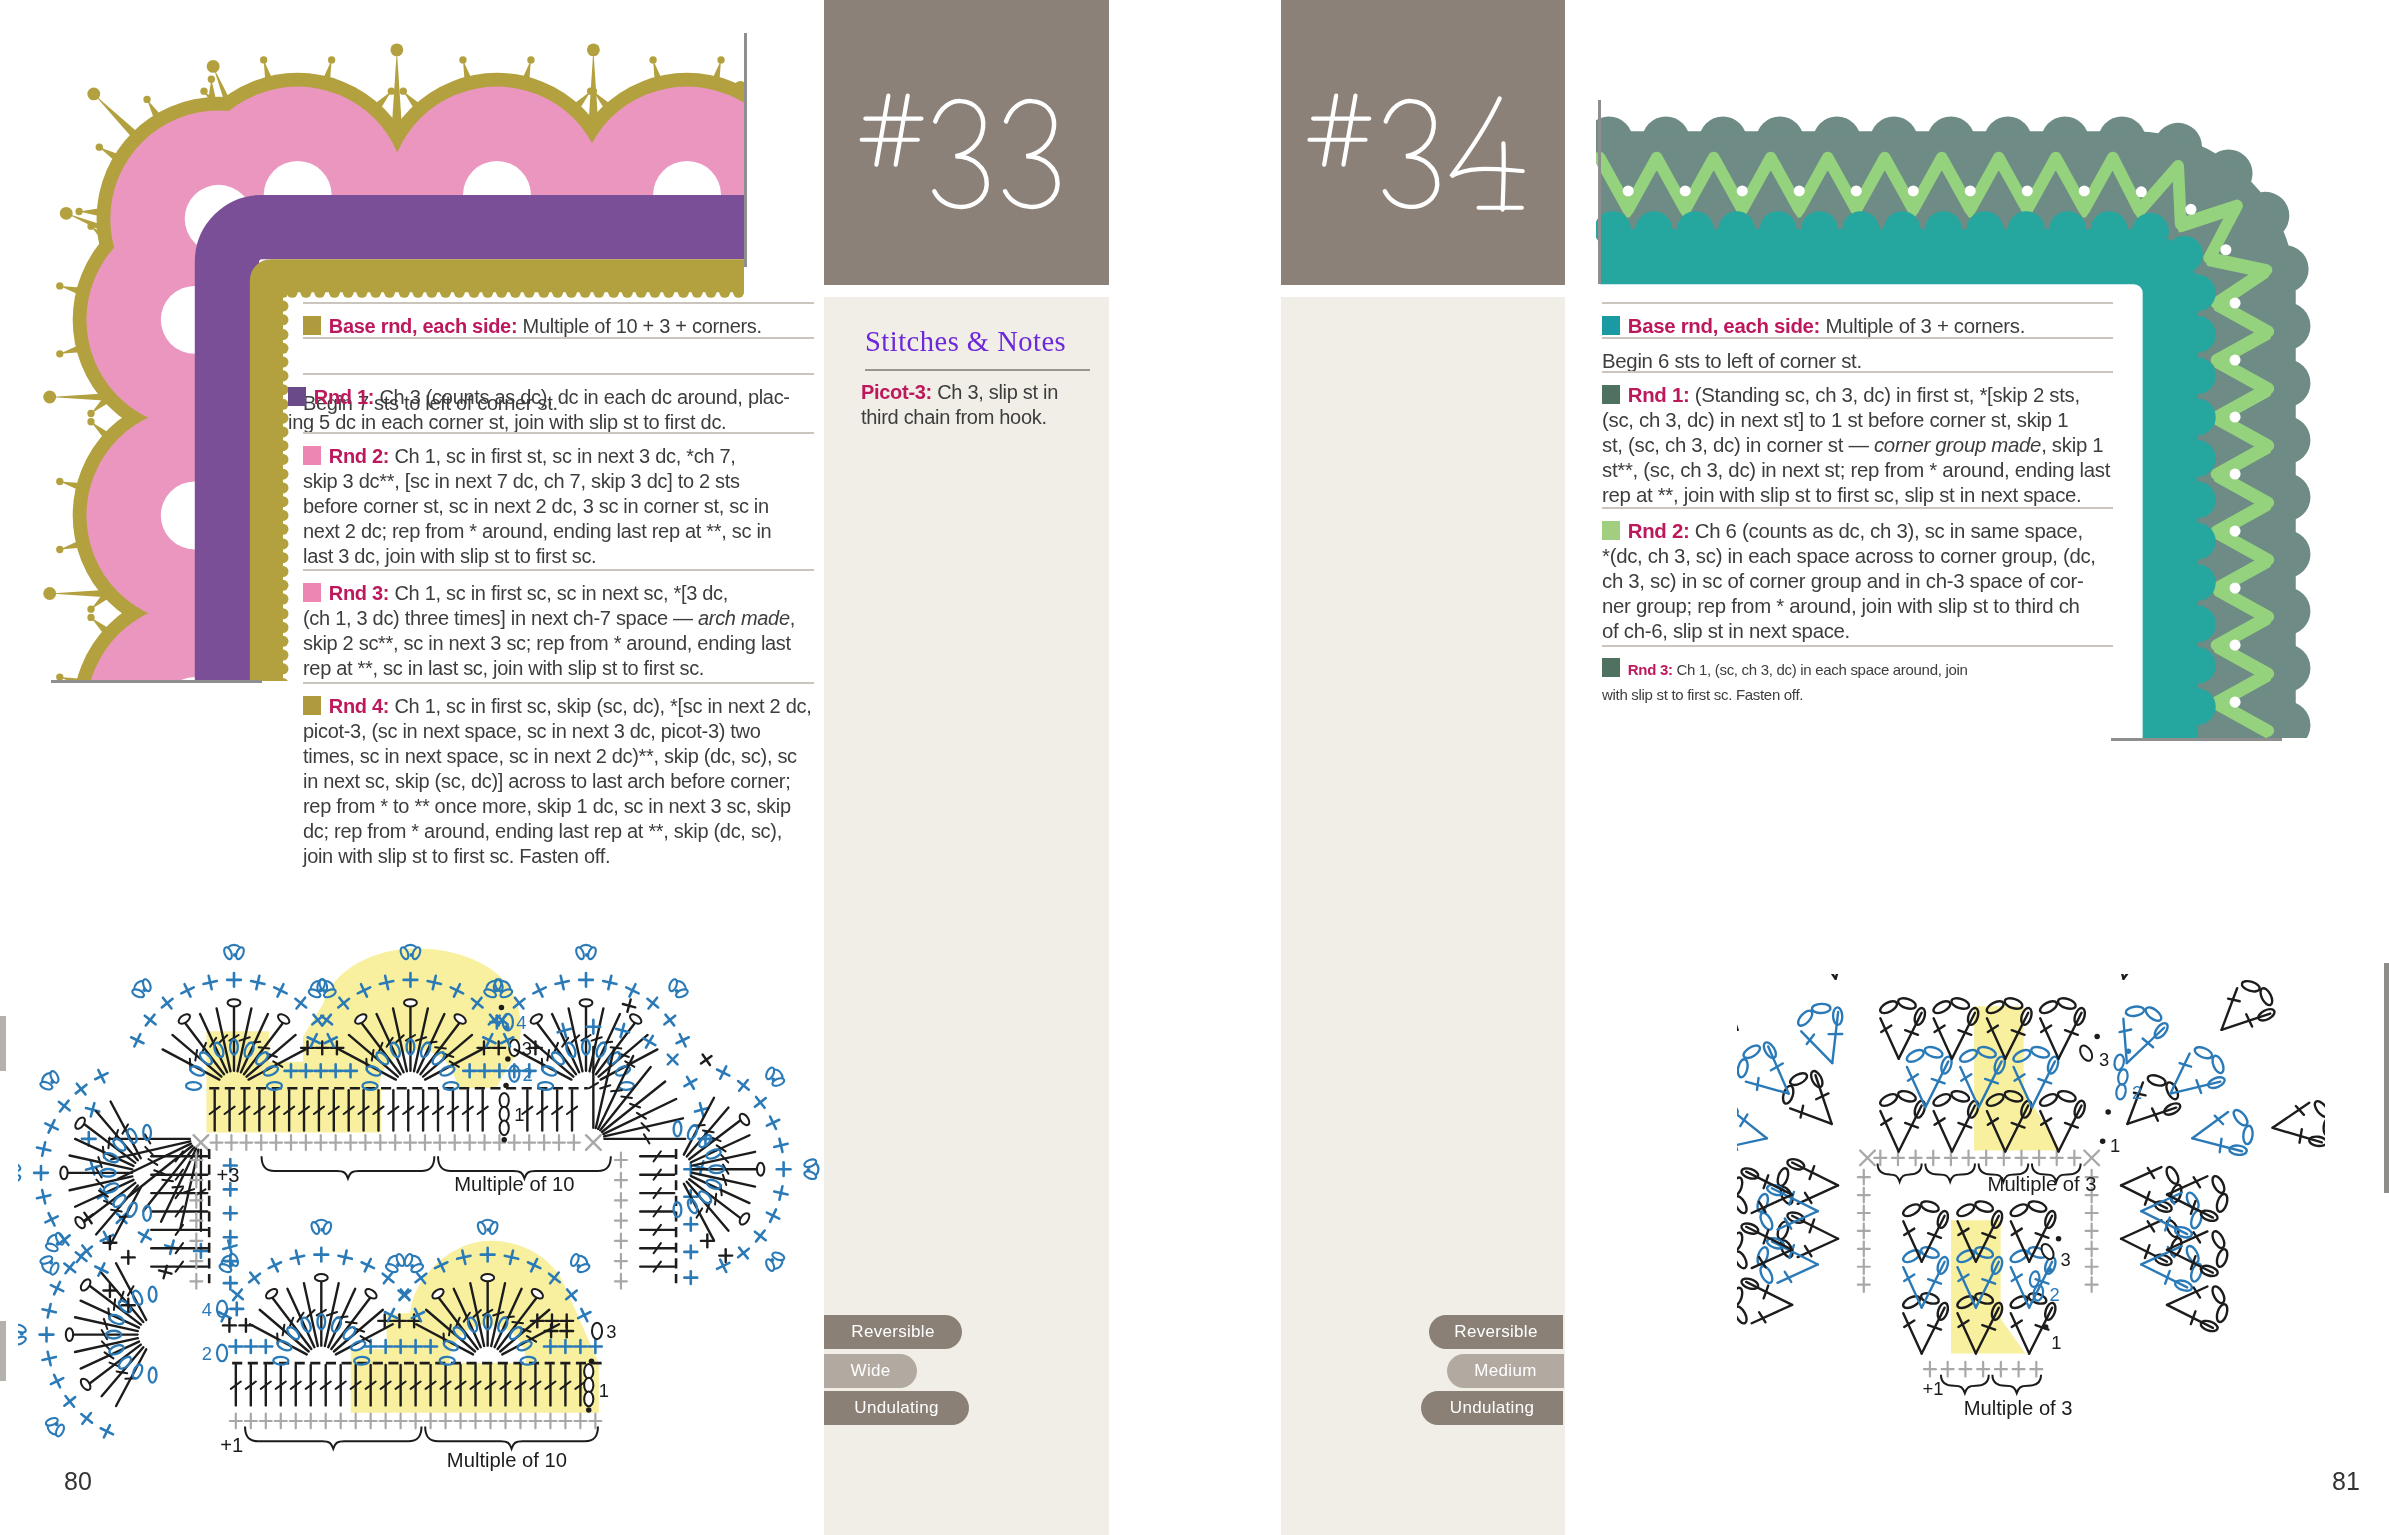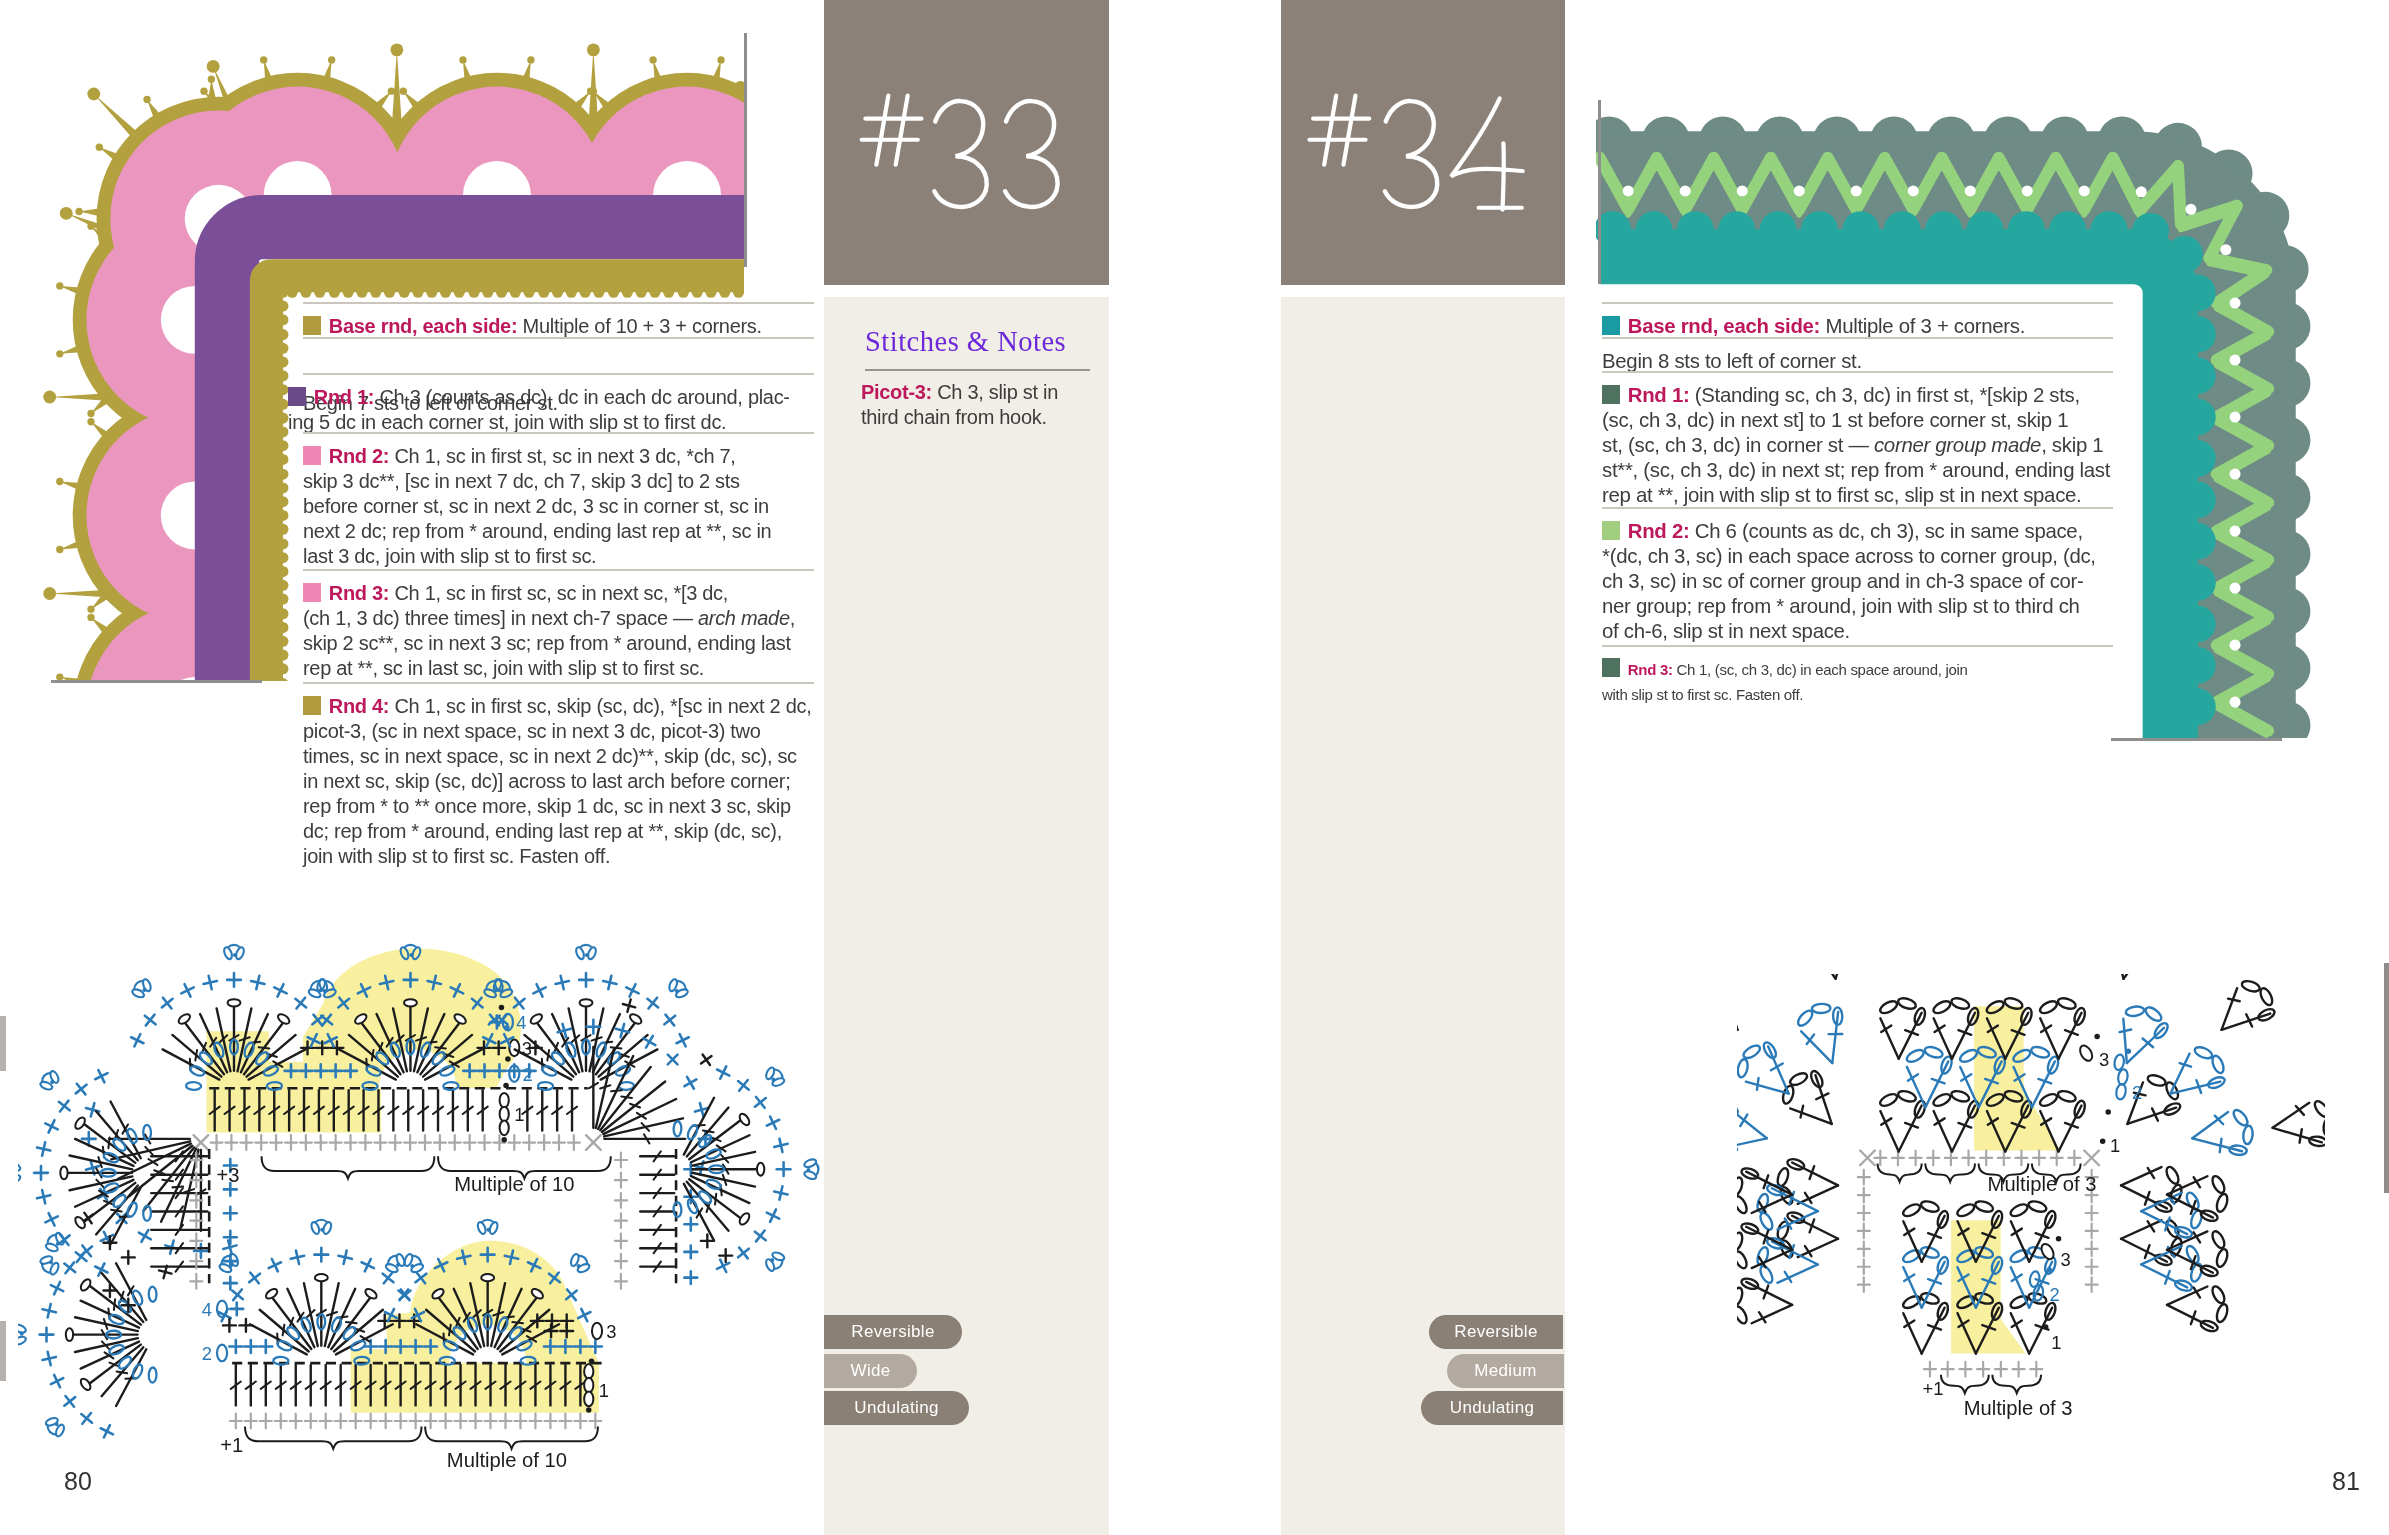--- a/index.html
+++ b/index.html
@@ -319,21 +319,21 @@
 <div class="abs bodytxt" style="left:288px;top:385px;width:548px;font-size:20px;line-height:25px;"><span style="display:inline-block;width:18.4px;height:18.4px;background:#6b4a8a;margin-right:7.4px;vertical-align:-1.8px"></span><b>Rnd 1:</b> Ch 3 (counts as dc), dc in each dc around, plac-<br>ing 5 dc in each corner st, join with slip st to first dc.</div>
 <div class="abs" style="left:303px;top:432px;width:511px;height:1.8px;background:#cbc6bd"></div>
 <div class="abs bodytxt" style="left:303px;top:444px;width:548px;font-size:20px;line-height:25px;"><span style="display:inline-block;width:18.4px;height:18.4px;background:#ee86b4;margin-right:7.4px;vertical-align:-1.8px"></span><b>Rnd 2:</b> Ch 1, sc in first st, sc in next 3 dc, *ch 7,<br>skip 3 dc**, [sc in next 7 dc, ch 7, skip 3 dc] to 2 sts<br>before corner st, sc in next 2 dc, 3 sc in corner st, sc in<br>next 2 dc; rep from * around, ending last rep at **, sc in<br>last 3 dc, join with slip st to first sc.</div>
 <div class="abs" style="left:303px;top:569px;width:511px;height:1.8px;background:#cbc6bd"></div>
 <div class="abs bodytxt" style="left:303px;top:581px;width:548px;font-size:20px;line-height:25px;"><span style="display:inline-block;width:18.4px;height:18.4px;background:#ee86b4;margin-right:7.4px;vertical-align:-1.8px"></span><b>Rnd 3:</b> Ch 1, sc in first sc, sc in next sc, *[3 dc,<br>(ch 1, 3 dc) three times] in next ch-7 space — <i>arch made</i>,<br>skip 2 sc**, sc in next 3 sc; rep from * around, ending last<br>rep at **, sc in last sc, join with slip st to first sc.</div>
 <div class="abs" style="left:303px;top:682px;width:511px;height:1.8px;background:#cbc6bd"></div>
 <div class="abs bodytxt" style="left:303px;top:694px;width:548px;font-size:20px;line-height:25px;"><span style="display:inline-block;width:18.4px;height:18.4px;background:#b09a3e;margin-right:7.4px;vertical-align:-1.8px"></span><b>Rnd 4:</b> Ch 1, sc in first sc, skip (sc, dc), *[sc in next 2 dc,<br>picot-3, (sc in next space, sc in next 3 dc, picot-3) two<br>times, sc in next space, sc in next 2 dc)**, skip (dc, sc), sc<br>in next sc, skip (sc, dc)] across to last arch before corner;<br>rep from * to ** once more, skip 1 dc, sc in next 3 sc, skip<br>dc; rep from * around, ending last rep at **, skip (dc, sc),<br>join with slip st to first sc. Fasten off.</div>
 <div class="abs" style="left:1602px;top:302px;width:511px;height:1.8px;background:#cbc6bd"></div>
 <div class="abs bodytxt" style="left:1602px;top:314px;width:548px;font-size:20.4px;line-height:25px;"><span style="display:inline-block;width:18.4px;height:18.4px;background:#1a9aa2;margin-right:7.4px;vertical-align:-1.8px"></span><b>Base rnd, each side:</b> Multiple of 3 + corners.</div>
 <div class="abs" style="left:1602px;top:337px;width:511px;height:1.8px;background:#cbc6bd"></div>
-<div class="abs bodytxt" style="left:1602px;top:349px;width:548px;font-size:20.4px;line-height:25px;">Begin 8 sts to left of corner st.</div>
+<div class="abs bodytxt" style="left:1602px;top:349px;width:548px;font-size:20.4px;line-height:25px;">Begin 6 sts to left of corner st.</div>
 <div class="abs" style="left:1602px;top:371px;width:511px;height:1.8px;background:#cbc6bd"></div>
 <div class="abs bodytxt" style="left:1602px;top:383px;width:548px;font-size:20.4px;line-height:25px;"><span style="display:inline-block;width:18.4px;height:18.4px;background:#4f7260;margin-right:7.4px;vertical-align:-1.8px"></span><b>Rnd 1:</b> (Standing sc, ch 3, dc) in first st, *[skip 2 sts,<br>(sc, ch 3, dc) in next st] to 1 st before corner st, skip 1<br>st, (sc, ch 3, dc) in corner st — <i>corner group made</i>, skip 1<br>st**, (sc, ch 3, dc) in next st; rep from * around, ending last<br>rep at **, join with slip st to first sc, slip st in next space.</div>
 <div class="abs" style="left:1602px;top:507px;width:511px;height:1.8px;background:#cbc6bd"></div>
 <div class="abs bodytxt" style="left:1602px;top:519px;width:548px;font-size:20.4px;line-height:25px;"><span style="display:inline-block;width:18.4px;height:18.4px;background:#a2ce7f;margin-right:7.4px;vertical-align:-1.8px"></span><b>Rnd 2:</b> Ch 6 (counts as dc, ch 3), sc in same space,<br>*(dc, ch 3, sc) in each space across to corner group, (dc,<br>ch 3, sc) in sc of corner group and in ch-3 space of cor-<br>ner group; rep from * around, join with slip st to third ch<br>of ch-6, slip st in next space.</div>
 <div class="abs" style="left:1602px;top:645px;width:511px;height:1.8px;background:#cbc6bd"></div>
 <div class="abs bodytxt" style="left:1602px;top:657px;width:548px;font-size:15px;line-height:25px;"><span style="display:inline-block;width:18.4px;height:18.4px;background:#4f7260;margin-right:7.4px;vertical-align:-1.8px"></span><b>Rnd 3:</b> Ch 1, (sc, ch 3, dc) in each space around, join<br>with slip st to first sc. Fasten off.</div>
 <svg class="abs" style="left:18.4px;top:910px" width="818" height="602" viewBox="20 990 890 655">
     <path d="M 225,1232 L 225,1122 L 293,1122 L 293,1155 L 330,1155 L 330,1128 L 352,1092
       C 360,1062 395,1035 447,1032 C 500,1030 548,1052 560,1085 L 538,1184 L 497,1184
       A 42 42 0 0 0 413,1184 L 415,1184 L 415,1232 Z" fill="#f8f09f"></path>

